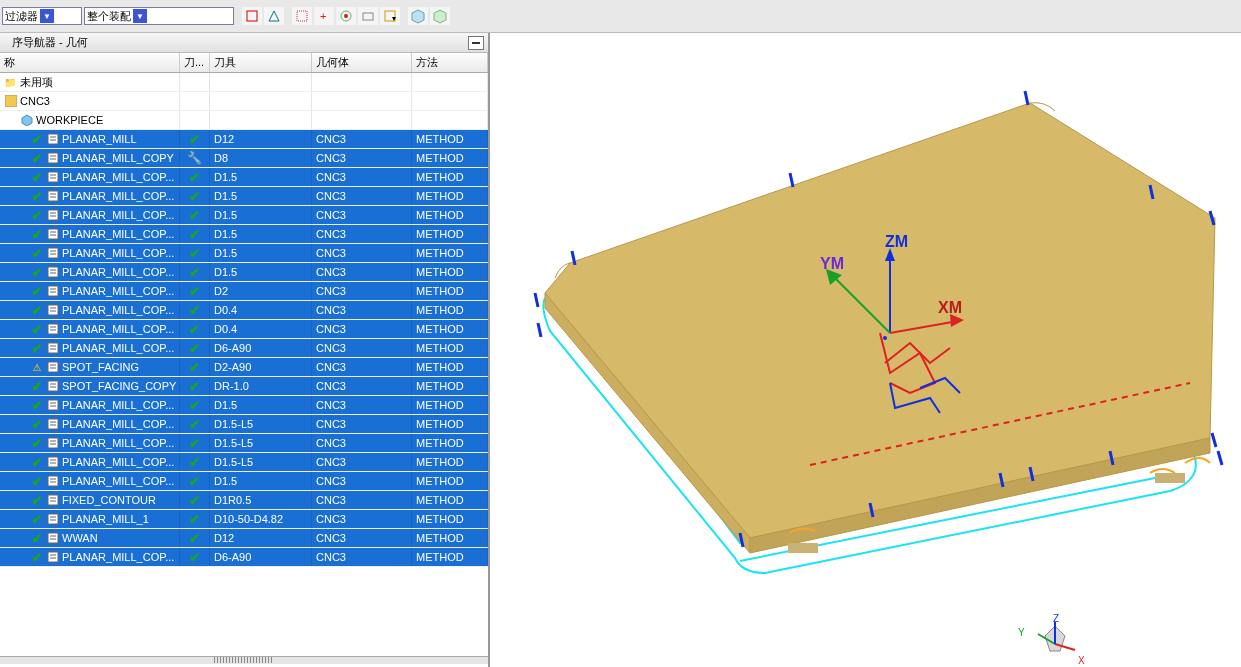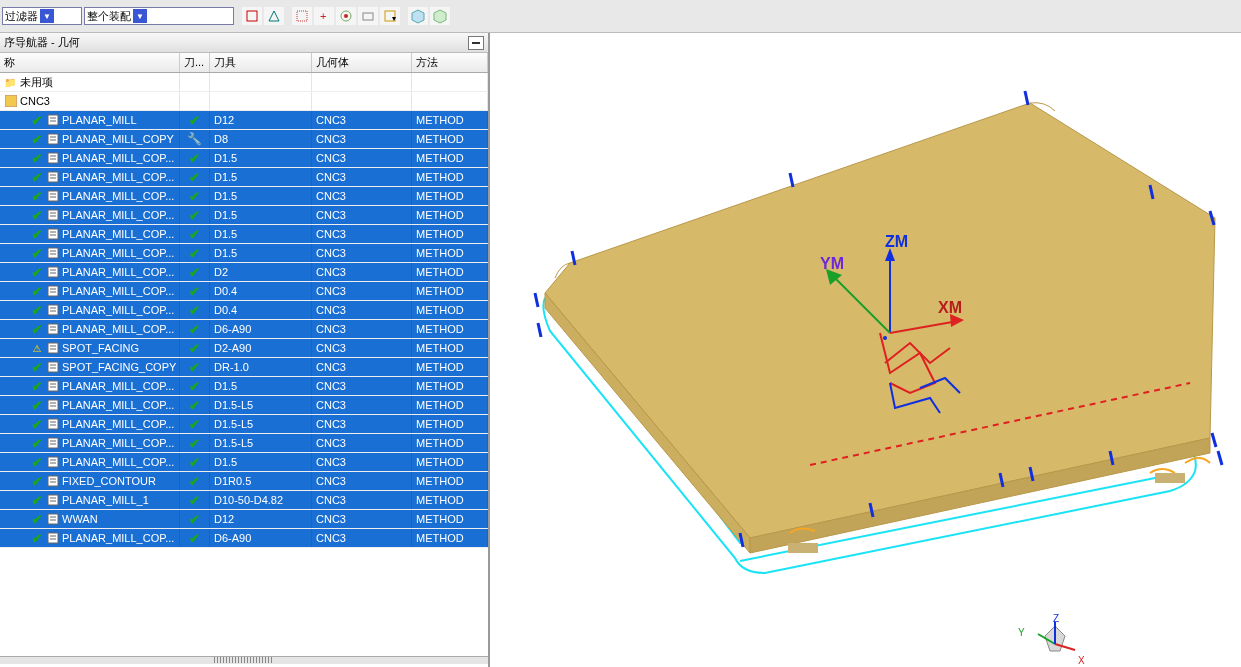--- a/index.html
+++ b/index.html
@@ -62,21 +62,21 @@
   display: flex;
   flex-direction: column;
   position: relative;
 }
 .nav-title {
   height: 20px;
   background: linear-gradient(#f8f8f8,#e0e0e0);
   border-bottom: 1px solid #bbb;
   display: flex;
   align-items: center;
-  padding-left: 4px;
+  padding-left: 12px;
   font-weight: normal;
 }
 .nav-title-close {
   margin-left: auto;
   width: 16px;
   height: 14px;
   border: 1px solid #777;
   display: flex;
   align-items: center;
   justify-content: center;
@@ -266,20 +266,35 @@
         </div>
         <div class="tree-row plain">
           <div class="cell cell-name">
             <span class="indent" style="width:2px"></span>
             <span class="icon-sq">
               <svg width="12" height="12">
                 <rect width="12" height="12" fill="#f2c94c" stroke="#b88"></rect>
               </svg>
             </span>
             <span>CNC3</span>
+          </div>
+          <div class="cell cell-chk"></div>
+          <div class="cell cell-tool"></div>
+          <div class="cell cell-geom"></div>
+          <div class="cell cell-meth"></div>
+        </div>
+        <div class="tree-row plain">
+          <div class="cell cell-name">
+            <span class="indent" style="width:18px"></span>
+            <span class="icon-sq">
+              <svg width="12" height="12">
+                <polygon points="6,1 11,4 11,9 6,12 1,9 1,4" fill="#7fc6e8" stroke="#4a90c2"></polygon>
+              </svg>
+            </span>
+            <span>WORKPIECE</span>
           </div>
           <div class="cell cell-chk"></div>
           <div class="cell cell-tool"></div>
           <div class="cell cell-geom"></div>
           <div class="cell cell-meth"></div>
         </div>
         <div class="tree-row sel">
           <div class="cell cell-name">
             <span class="indent" style="width:28px"></span>
             <span class="icon-sq chk-green">✔</span>

